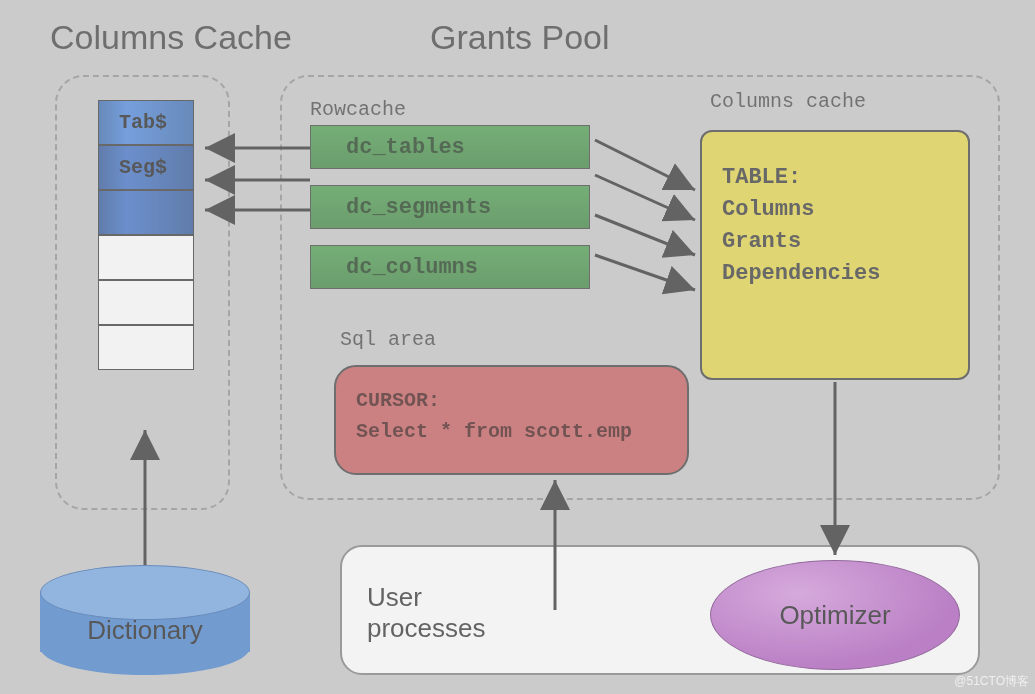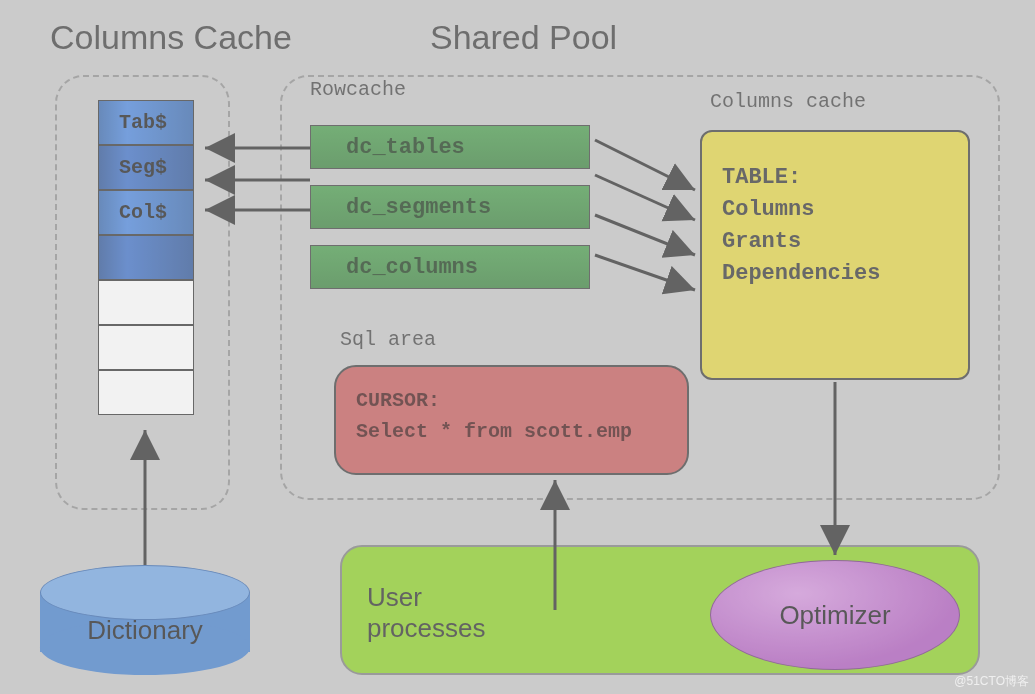--- a/index.html
+++ b/index.html
@@ -148,21 +148,21 @@
   }
   
   .userproc {
     position: absolute;
     left: 340px;
     top: 545px;
     width: 640px;
     height: 130px;
     border: 2px solid #777;
     border-radius: 22px;
-    background: #84cc16;
+    background: #ffffff;
   }
   .userproc .lbl {
     position: absolute;
     left: 25px;
     top: 35px;
     font-family: Arial,sans-serif;
     font-size: 26px;
     color: #222;
     line-height: 1.2;
   }
@@ -199,41 +199,40 @@
     font-size: 12px;
     color: #fff;
     opacity: 0.7;
     z-index: 1000;
   }
 </style>
 </head>
 <body>
 
 <div class="heading" style="left:50px; top:18px;">Columns Cache</div>
-<div class="heading" style="left:430px; top:18px;">Shared Pool</div>
+<div class="heading" style="left:430px; top:18px;">Grants Pool</div>
 
 <div class="dashed-box" style="left:55px; top:75px; width:175px; height:435px;"></div>
 <div class="dashed-box" style="left:280px; top:75px; width:720px; height:425px;"></div>
 
 <div class="stack">
   <div class="cell">Tab$</div>
   <div class="cell dark">Seg$</div>
-  <div class="cell">Col$</div>
   <div class="cell dark"></div>
   <div class="cell empty"></div>
   <div class="cell empty"></div>
   <div class="cell empty"></div>
 </div>
 
 <div class="cyl-body"></div>
 <div class="cyl-bottom"></div>
 <div class="cyl-top"></div>
 <div class="cyl-label">Dictionary</div>
 
-<div class="sublabel" style="left:310px; top:78px;">Rowcache</div>
+<div class="sublabel" style="left:310px; top:98px;">Rowcache</div>
 <div class="rowbox" style="left:310px; top:125px;">dc_tables</div>
 <div class="rowbox" style="left:310px; top:185px;">dc_segments</div>
 <div class="rowbox" style="left:310px; top:245px;">dc_columns</div>
 
 <div class="sublabel" style="left:710px; top:90px;">Columns cache</div>
 <div class="libcache">
   <div>TABLE:</div>
   <div>Columns</div>
   <div>Grants</div>
   <div>Dependencies</div>

